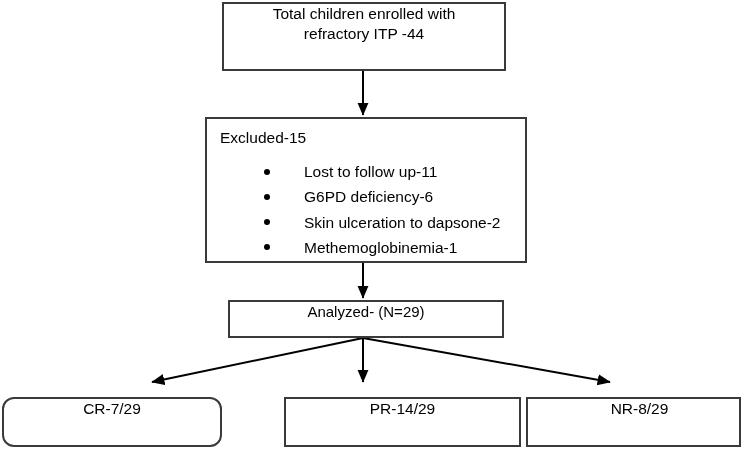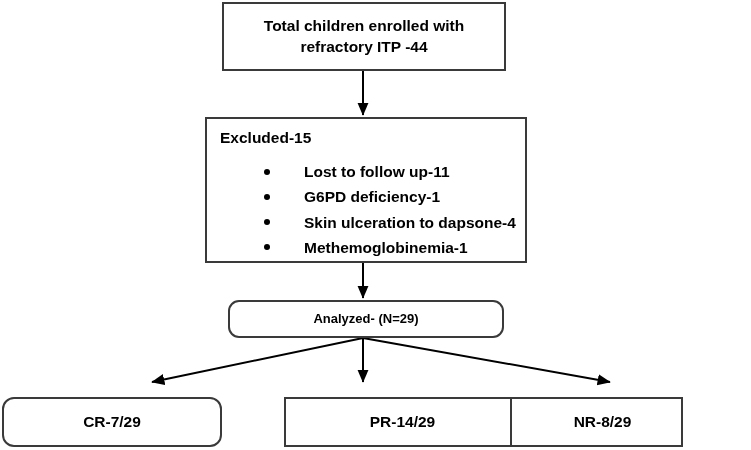--- a/index.html
+++ b/index.html
@@ -26,25 +26,23 @@
     width: 751px;
     height: 450px;
     pointer-events: none;
   }
   .node {
     position: absolute;
     box-sizing: border-box;
     background: #ffffff;
     border: 2px solid #3a3a3a;
     display: flex;
-    align-items: center;
     justify-content: center;
     text-align: center;
     line-height: 1.3;
-    font-weight: bold;
   }
   .node-text {
     display: block;
     white-space: pre-line;
   }
 
   
   #node-enrolled {
     left: 222px;
     top: 2px;
@@ -93,33 +91,32 @@
     background: #000000;
     border-radius: 50%;
   }
 
   
   #node-analyzed {
     left: 228px;
     top: 300px;
     width: 276px;
     height: 38px;
-    font-size: 13px;
-    border-radius: 11px;
+    font-size: 15px;
   }
 
   
   .outcome-node {
     top: 397px;
     height: 50px;
     font-size: 15.5px;
   }
   #node-cr { left: 2px;   width: 220px; border-radius: 12px; }
   #node-pr { left: 284px; width: 237px; }
-  #node-nr { left: 510px; width: 173px; padding-left: 12px; }
+  #node-nr { left: 526px; width: 215px; padding-left: 12px; }
 </style>
 </head>
 <body>
 
 <div id="flow-root">
 
   <svg id="connector-layer" width="751" height="450" viewBox="0 0 751 450" xmlns="http://www.w3.org/2000/svg">
     <defs>
       <marker id="arrowhead" markerWidth="7" markerHeight="7" refX="6.2" refY="3.1" orient="auto" markerUnits="strokeWidth">
         <path d="M0,0.3 L6.6,3.1 L0,5.9 z" fill="#000000"></path>
@@ -144,25 +141,25 @@
 
   <div class="node" id="node-excluded">
     <span id="excluded-heading">Excluded-15</span>
     <ul id="excluded-list">
       <li>
         <span class="bullet-glyph"></span>
         <span>Lost to follow up-11</span>
       </li>
       <li>
         <span class="bullet-glyph"></span>
-        <span>G6PD deficiency-1</span>
+        <span>G6PD deficiency-6</span>
       </li>
       <li>
         <span class="bullet-glyph"></span>
-        <span>Skin ulceration to dapsone-4</span>
+        <span>Skin ulceration to dapsone-2</span>
       </li>
       <li>
         <span class="bullet-glyph"></span>
         <span>Methemoglobinemia-1</span>
       </li>
     </ul>
   </div>
 
   <div class="node" id="node-analyzed">
     <span class="node-text">Analyzed- (N=29)</span>

